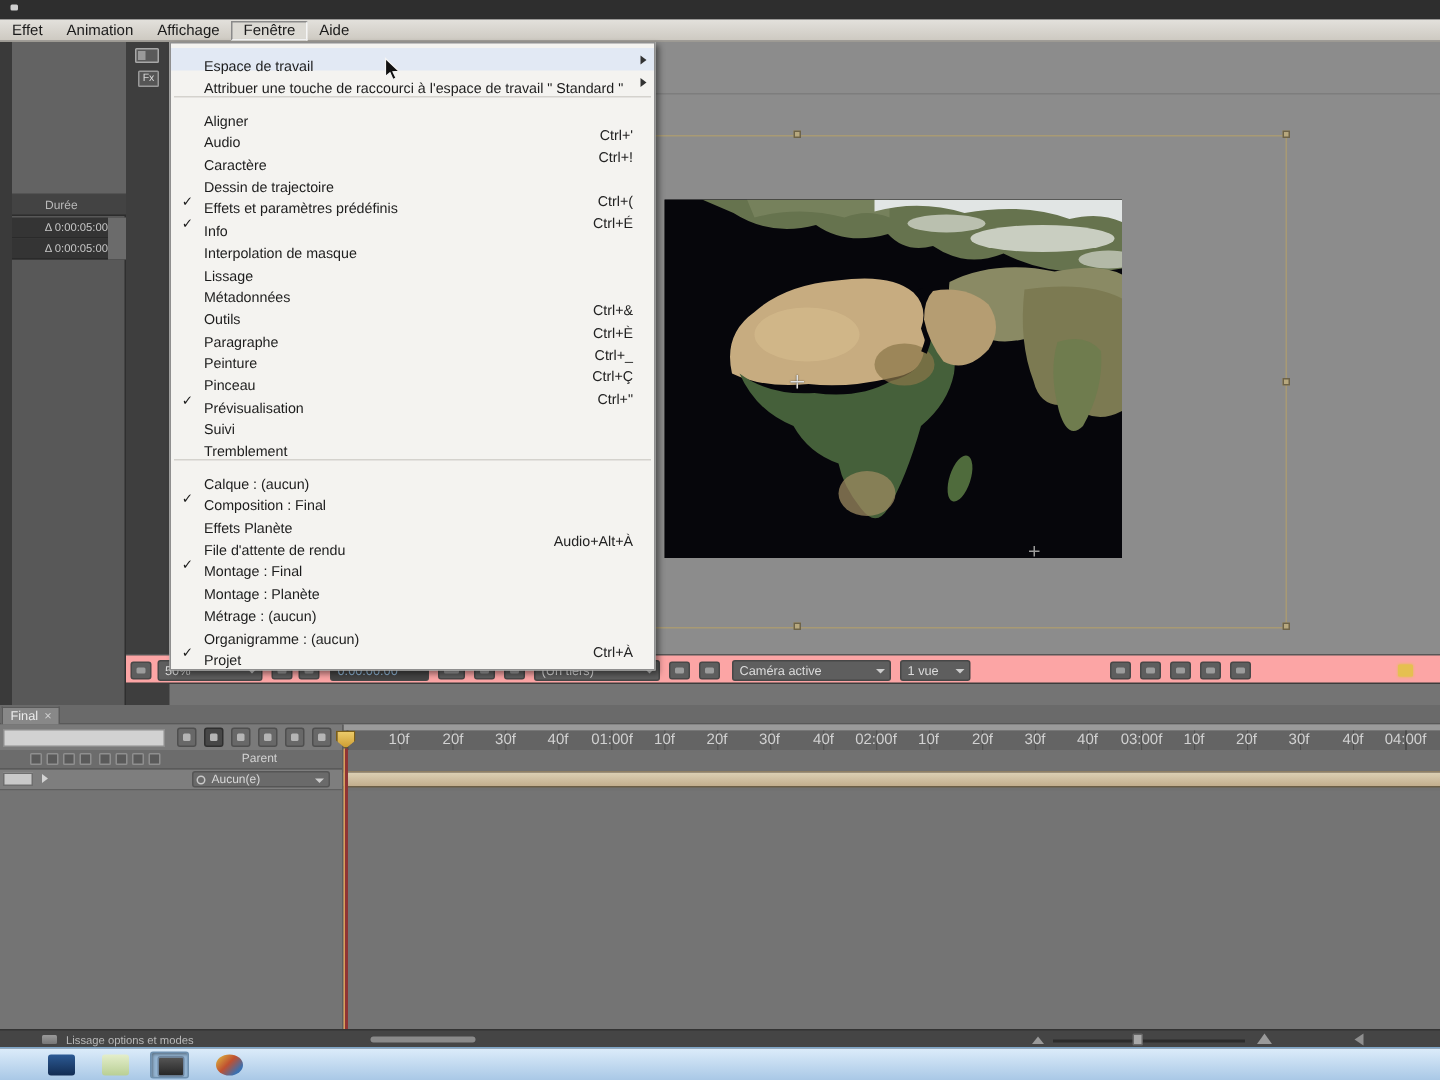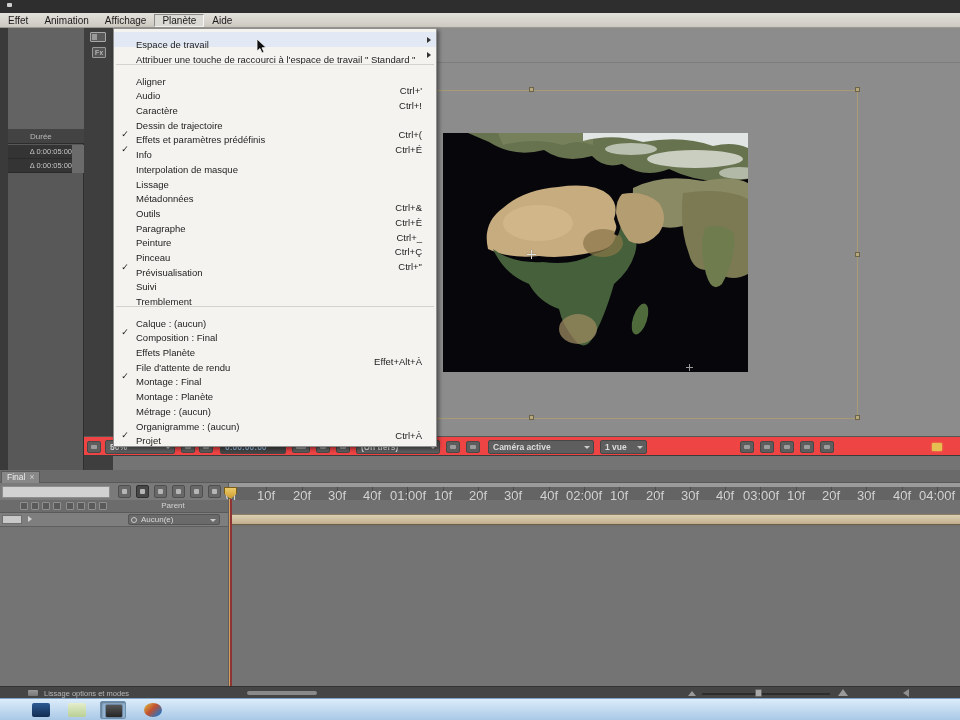--- a/index.html
+++ b/index.html
@@ -47,21 +47,21 @@
   .mi .lbl { flex:1 1 auto; white-space:nowrap; overflow:hidden;margin-top:11px; }
   .mi .sc { flex:0 0 auto; padding-right:14px; color:#222; }
   .mi .sub-arrow { position:absolute; right:5px; top:5px; width:0; height:0; border-left:4px solid #333; border-top:3px solid transparent; border-bottom:3px solid transparent; }
   .msep { height:7px; position:relative; }
   .msep::after { content:""; position:absolute; left:2px; right:2px; top:3px; height:1px; background:#d4d2cd; }
 
   
   .cursor { z-index:60; }
 
   
-  .comp-toolbar { left:84px; top:436px; width:876px; height:20px; background:#ef4444; border-top:1px solid #565656; border-bottom:1px solid #3c3c3c;font-weight:bold; }
+  .comp-toolbar { left:84px; top:436px; width:876px; height:20px; background:#fca5a5; border-top:1px solid #565656; border-bottom:1px solid #3c3c3c; }
   .tb-widget { position:absolute; top:3px; height:14px; background:#5e5e5e; border:1px solid #474747; border-radius:2px; color:#dcdcdc; font-size:8.5px; line-height:12px; padding:0 4px; white-space:nowrap; }
   .tb-caret { position:absolute; right:3px; top:5px; width:0; height:0; border-top:3px solid #ccc; border-left:3px solid transparent; border-right:3px solid transparent; }
   .tb-icon { position:absolute; top:4px; width:14px; height:12px; background:#5e5e5e; border:1px solid #484848; border-radius:2px; }
   .tb-icon::after { content:""; position:absolute; left:3px; top:3px; right:3px; bottom:3px; background:#9c9c9c; border-radius:1px; }
   .tb-timecode { color:#93bbdd; background:#454545; }
   .tb-gold { background:none; border:none; }
   .tb-gold::after { background:#e5c050; box-shadow:0 0 2px #e5c050; left:2px; top:2px; right:2px; bottom:2px; }
 
   
   .timeline { left:0; top:470px; width:960px; height:228px; background:#717171; }
@@ -69,21 +69,21 @@
   .tl-tab { left:1px; top:1px; height:12px; background:#888; border:1px solid #5a5a5a; border-bottom:none; color:#ececec; font-size:8.5px; line-height:11px; padding:0 5px; }
   .tl-tab .x { margin-left:4px; color:#cfcfcf; }
   .tl-head { left:0; top:13px; width:960px; height:17px; background:#7a7a7a; }
   .tl-timefield { left:2px; top:3px; width:108px; height:12px; background:#d2d2d2; border:1px solid #8e8e8e; }
   .tl-btn { position:absolute; top:2px; width:13px; height:13px; background:#686868; border:1px solid #4f4f4f; border-radius:2px; }
   .tl-btn::after { content:""; position:absolute; left:3px; top:3px; right:3px; bottom:3px; background:#b5b5b5; border-radius:1px; }
   .tl-btn.pressed { background:#474747; border-color:#2f2f2f; }
   .ruler-strip { left:228px; top:13px; width:732px; height:4px; background:#9b9b9b; border-left:1px solid #555; }
   .ruler { left:228px; top:17px; width:732px; height:13px; background:#646464; border-left:1px solid #555;
            background-image:repeating-linear-gradient(to right, #4c4c4c 0 1px, transparent 1px 35.3px); background-position:2px 0; }
-  .ruler-label { position:absolute; top:1px; transform:translateX(-50%); font-size:13px; color:#d2d2d2; white-space:nowrap; }
+  .ruler-label { position:absolute; top:1px; transform:translateX(-50%); font-size:10px; color:#d2d2d2; white-space:nowrap; }
   .tl-cols { left:0; top:30px; width:228px; height:13px; background:#6c6c6c; border-bottom:1px solid #5a5a5a; }
   .mini-ic { position:absolute; top:2px; width:8px; height:8px; background:#5a5a5a; border:1px solid #8f8f8f; border-radius:1px; }
   .parent-hdr { position:absolute; left:130px; top:1px; width:86px; text-align:center; color:#d2d2d2; font-size:8px; }
   .tl-layerrow { left:0; top:43px; width:228px; height:14px; background:#7e7e7e; border-bottom:1px solid #5f5f5f; }
   .layer-chip { left:2px; top:2px; width:20px; height:9px; background:#c9c9c9; border:1px solid #6e6e6e; }
   .layer-arrow { left:28px; top:3px; width:0; height:0; border-left:4px solid #d2d2d2; border-top:3px solid transparent; border-bottom:3px solid transparent; }
   .parent-dd { left:128px; top:1px; width:92px; height:11px; background:#6a6a6a; border:1px solid #555; border-radius:2px; color:#d8d8d8; font-size:8px; line-height:10px; padding:0 3px 0 12px; }
   .pickwhip { position:absolute; left:2px; top:2px; width:6px; height:6px; border:1px solid #c9c9c9; border-radius:50%; }
   .layer-bar { left:229px; top:44px; width:731px; height:11px; background:linear-gradient(#dcd0b4,#c2ae8d); border-top:1px solid #8f7f63; border-bottom:1px solid #6b5e46; }
   .tl-empty { left:0; top:57px; width:960px; height:159px; background:#747474; }
@@ -112,21 +112,21 @@
 <body>
 
 <div class="abs top-strip">
   <div class="abs top-dot"></div>
 </div>
 
 <div class="abs menubar">
   <div class="mb-item">Effet</div>
   <div class="mb-item">Animation</div>
   <div class="mb-item">Affichage</div>
-  <div class="mb-item active">Planète</div>
+  <div class="mb-item active">Fenêtre</div>
   <div class="mb-item">Aide</div>
 </div>
 
 <div class="abs left-strip"></div>
 
 <div class="abs project-panel">
   <div class="abs pp-top"></div>
   <div class="abs pp-header">Durée</div>
   <div class="abs pp-rows">
     <div class="pp-row">Δ 0:00:05:00</div>
@@ -294,21 +294,21 @@
       <span class="sc"></span>
     </div>
   <div class="mi">
       <span class="chk"></span>
       <span class="lbl">Effets Planète</span>
       <span class="sc"></span>
     </div>
   <div class="mi">
       <span class="chk"></span>
       <span class="lbl">File d'attente de rendu</span>
-      <span class="sc">Effet+Alt+À</span>
+      <span class="sc">Audio+Alt+À</span>
     </div>
   <div class="mi">
       <span class="chk">✓</span>
       <span class="lbl">Montage : Final</span>
       <span class="sc"></span>
     </div>
   <div class="mi">
       <span class="chk"></span>
       <span class="lbl">Montage : Planète</span>
       <span class="sc"></span>

